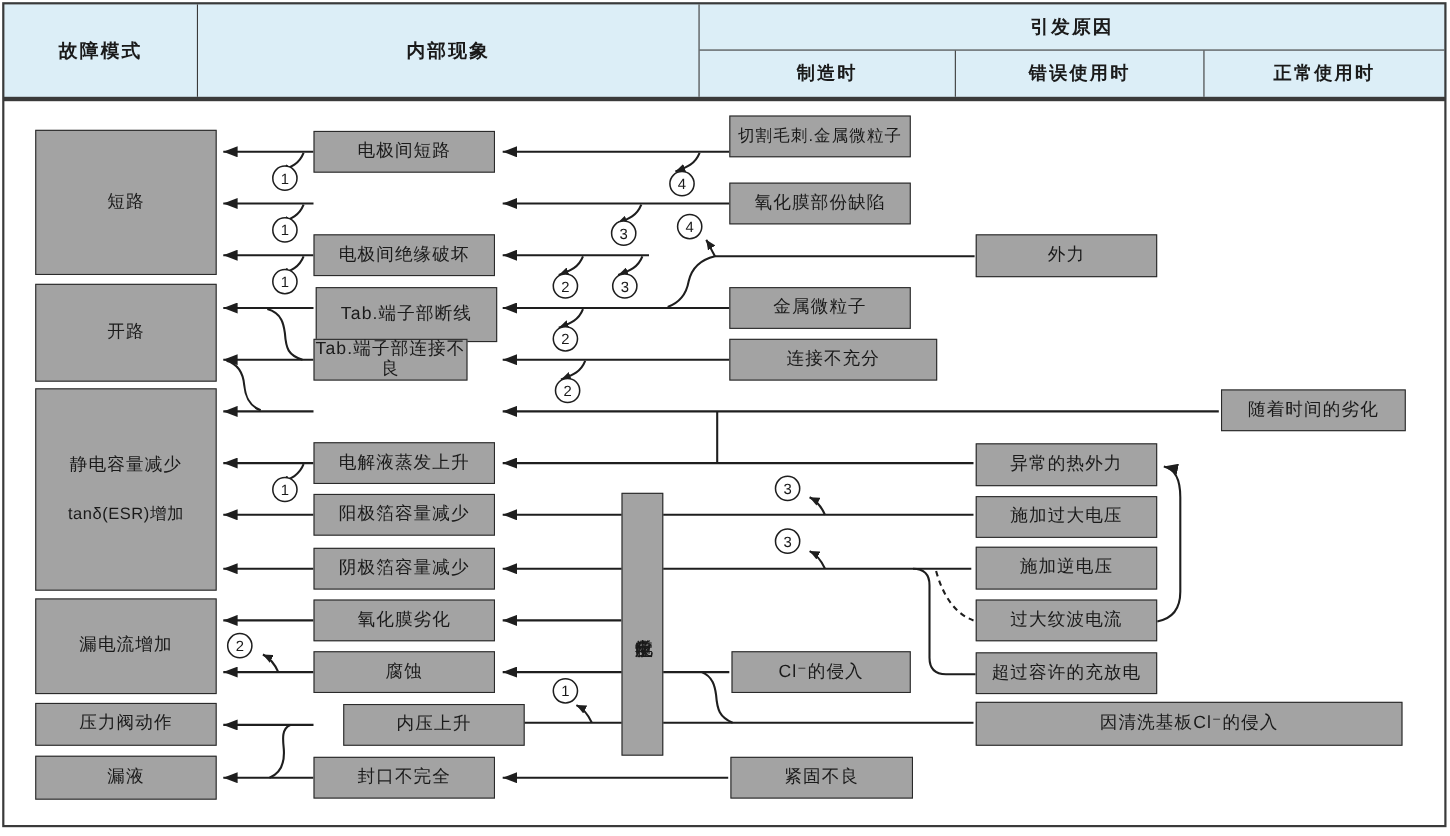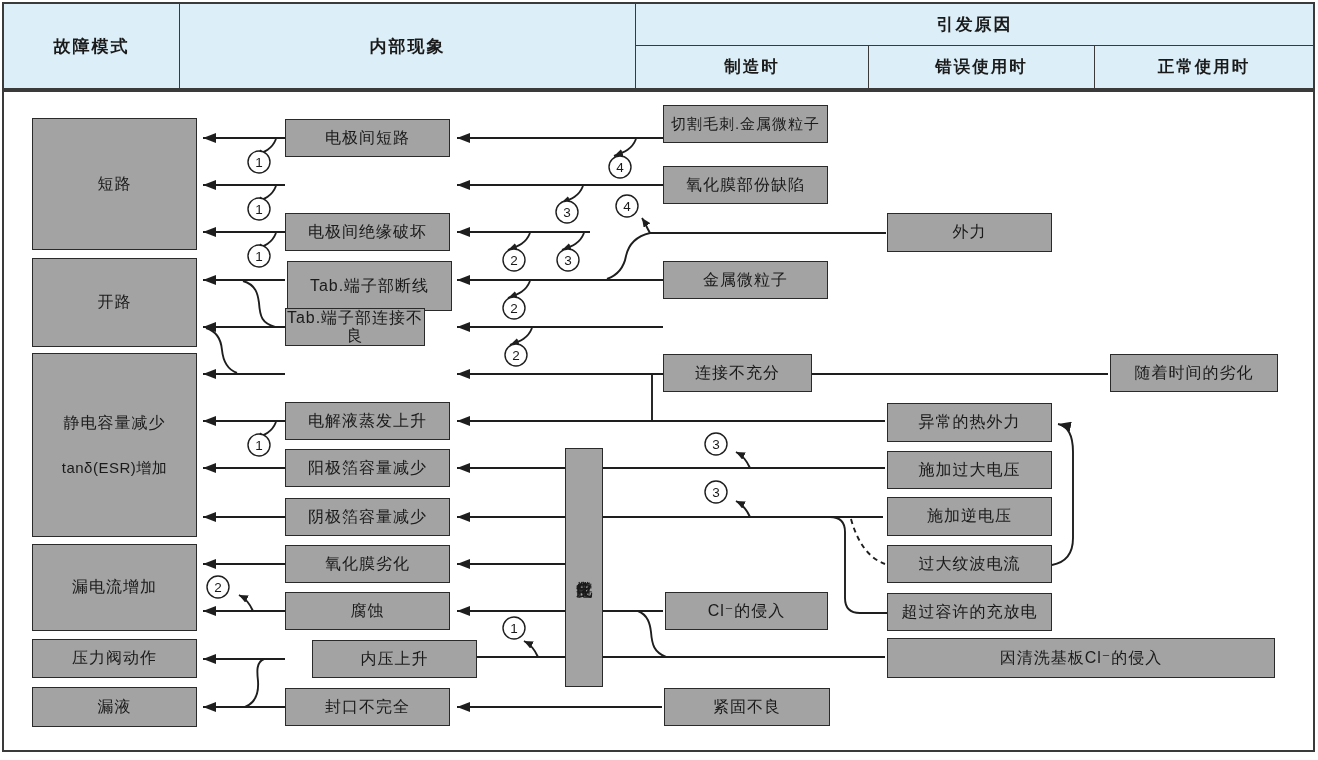--- a/index.html
+++ b/index.html
@@ -183,21 +183,21 @@
   <div class="box" style="left:285px;top:592px;width:165px;height:38px;">腐蚀</div>
   <div class="box" style="left:285px;top:640px;width:165px;height:38px;margin-left:27px;">内压上升</div>
   <div class="box" style="left:285px;top:688px;width:165px;height:38px;">封口不完全</div>
 
   <div class="box hub" style="left:565px;top:448px;width:38px;height:239px;">电化学反应</div>
 
   <div class="box" style="left:663px;top:105px;width:165px;height:38px;font-size:15px;">切割毛刺.金属微粒子</div>
   <div class="box" style="left:663px;top:166px;width:165px;height:38px;">氧化膜部份缺陷</div>
   <div class="box" style="left:887px;top:213px;width:165px;height:39px;">外力</div>
   <div class="box" style="left:663px;top:261px;width:165px;height:38px;">金属微粒子</div>
-  <div class="box" style="left:663px;top:308px;width:149px;height:38px;margin-top:46px;">连接不充分</div>
+  <div class="box" style="left:663px;top:308px;width:189px;height:38px;">连接不充分</div>
   <div class="box" style="left:1110px;top:354px;width:168px;height:38px;">随着时间的劣化</div>
   <div class="box" style="left:887px;top:403px;width:165px;height:39px;">异常的热外力</div>
   <div class="box" style="left:887px;top:451px;width:165px;height:38px;">施加过大电压</div>
   <div class="box" style="left:887px;top:497px;width:165px;height:39px;">施加逆电压</div>
   <div class="box" style="left:887px;top:545px;width:165px;height:38px;">过大纹波电流</div>
   <div class="box" style="left:887px;top:593px;width:165px;height:38px;">超过容许的充放电</div>
   <div class="box" style="left:665px;top:592px;width:163px;height:38px;">Cl⁻的侵入</div>
   <div class="box" style="left:887px;top:638px;width:388px;height:40px;">因清洗基板Cl⁻的侵入</div>
   <div class="box" style="left:664px;top:688px;width:166px;height:38px;">紧固不良</div>
 

